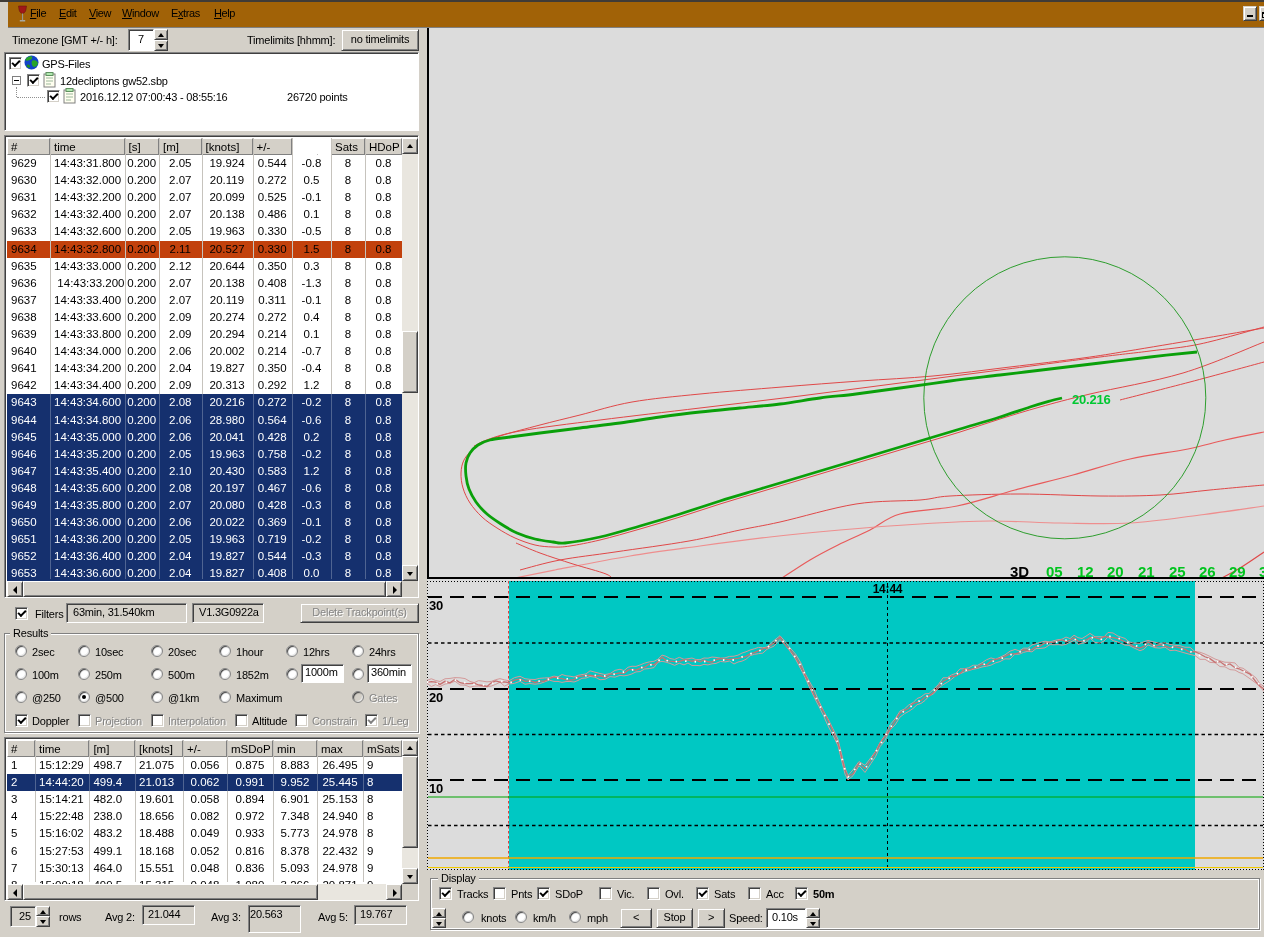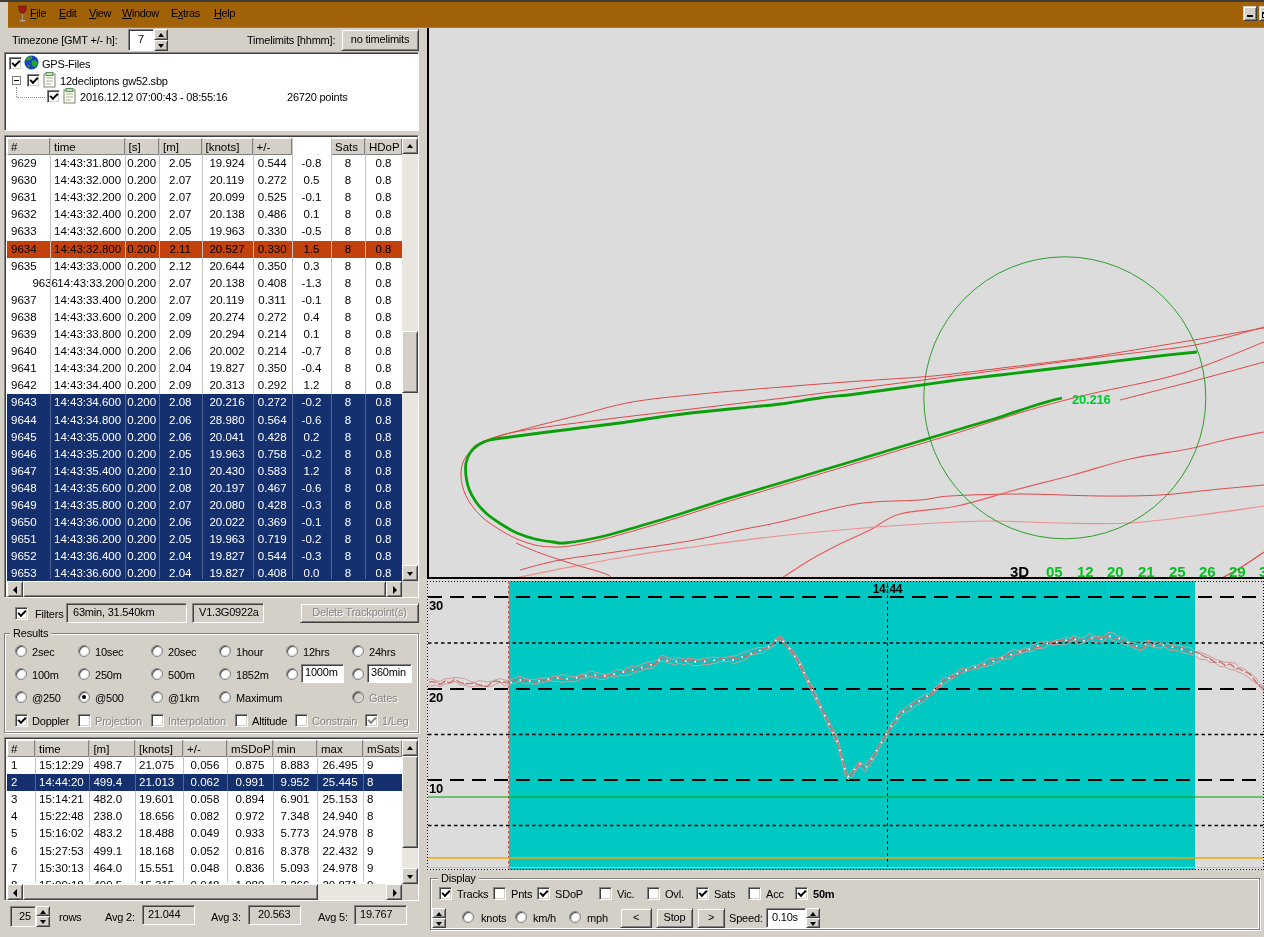--- a/index.html
+++ b/index.html
@@ -182,21 +182,21 @@
       <span class="tc" style="left:47px;width:70.5px;text-align:left">14:43:33.000</span>
       <span class="tc" style="left:117.5px;width:34.5px;text-align:center">0.200</span>
       <span class="tc" style="left:152px;width:42.5px;text-align:center">2.12</span>
       <span class="tc" style="left:194.5px;width:51.0px;text-align:center">20.644</span>
       <span class="tc" style="left:245.5px;width:39.5px;text-align:center">0.350</span>
       <span class="tc" style="left:285px;width:39px;text-align:center">0.3</span>
       <span class="tc" style="left:324px;width:34px;text-align:center">8</span>
       <span class="tc" style="left:358px;width:37px;text-align:center">0.8</span>
     </div>
     <div class="trow" style="left:2px;top:138.70000000000002px;width:395px;height:17.1px;background:#fff;color:#000">
-      <span class="tc" style="left:12px;width:39px;text-align:right">9636</span>
+      <span class="tc" style="left:4px;width:39px;text-align:left">9636</span>
       <span class="tc" style="left:47px;width:70.5px;text-align:right">14:43:33.200</span>
       <span class="tc" style="left:117.5px;width:34.5px;text-align:center">0.200</span>
       <span class="tc" style="left:152px;width:42.5px;text-align:center">2.07</span>
       <span class="tc" style="left:194.5px;width:51.0px;text-align:center">20.138</span>
       <span class="tc" style="left:245.5px;width:39.5px;text-align:center">0.408</span>
       <span class="tc" style="left:285px;width:39px;text-align:center">-1.3</span>
       <span class="tc" style="left:324px;width:34px;text-align:center">8</span>
       <span class="tc" style="left:358px;width:37px;text-align:center">0.8</span>
     </div>
     <div class="trow" style="left:2px;top:155.8px;width:395px;height:17.1px;background:#fff;color:#000">
@@ -624,21 +624,21 @@
       <i class="tri-u" style="left:3px;top:3px"></i>
     </span>
     <span class="dn" style="top:10px;height:11px">
       <i class="tri-d" style="left:3px;top:3px"></i>
     </span>
   </span>
 <span class="lbl" style="left:59px;top:910px;">rows</span>
 <span class="lbl" style="left:105px;top:910px;">Avg 2:</span>
 <span class="abs sunken" style="left:142px;top:905px;width:53px;height:20px;padding:2px 0 0 5px">21.044</span>
 <span class="lbl" style="left:211px;top:910px;">Avg 3:</span>
-<span class="abs sunken" style="left:248px;top:905px;width:53px;height:20px;padding:2px 0 0 9px">20.563</span>
+<span class="abs sunken" style="left:248px;top:905px;width:53px;height:28px;padding:2px 0 0 1px">20.563</span>
 <span class="lbl" style="left:318px;top:910px;">Avg 5:</span>
 <span class="abs sunken" style="left:354px;top:905px;width:53px;height:20px;padding:2px 0 0 5px">19.767</span>
 
 <svg class="abs" style="left:427px;top:28px" width="837" height="550" viewBox="0 0 837 550">
 <rect x="0" y="0" width="837" height="550" fill="#dcdcdc"></rect>
 <rect x="0" y="0" width="2" height="550" fill="#000"></rect>
 <path d="M47.0 418.0 C51.3 416.3 62.0 411.5 73.0 408.0 C84.0 404.5 99.7 400.5 113.0 397.0 C126.3 393.5 137.7 390.8 153.0 387.0 C168.3 383.2 185.0 377.5 205.0 374.0 C225.0 370.5 248.0 368.5 273.0 366.0 C298.0 363.5 328.3 361.2 355.0 359.0 C381.7 356.8 407.8 354.8 433.0 353.0 C458.2 351.2 481.0 350.3 506.0 348.0 C531.0 345.7 558.0 342.0 583.0 339.0 C608.0 336.0 636.3 332.7 656.0 330.0 C675.7 327.3 681.5 326.2 701.0 323.0 C720.5 319.8 750.3 314.8 773.0 311.0 C795.7 307.2 826.3 301.8 837.0 300.0" fill="none" stroke="#e04848" stroke-width="1"></path>
 <path d="M837.0 299.0 C826.3 301.8 792.0 312.0 773.0 316.0 C754.0 320.0 739.7 320.8 723.0 323.0 C706.3 325.2 698.0 325.8 673.0 329.0 C648.0 332.2 606.3 337.7 573.0 342.0 C539.7 346.3 506.3 350.7 473.0 355.0 C439.7 359.3 406.3 363.8 373.0 368.0 C339.7 372.2 306.3 376.0 273.0 380.0 C239.7 384.0 203.0 388.2 173.0 392.0 C143.0 395.8 112.3 399.5 93.0 403.0 C73.7 406.5 64.8 410.0 57.0 413.0 C49.2 416.0 49.3 417.8 46.0 421.0 C42.7 424.2 39.0 428.0 37.0 432.0 C35.0 436.0 34.2 440.3 34.0 445.0 C33.8 449.7 34.5 455.0 36.0 460.0 C37.5 465.0 39.8 470.2 43.0 475.0 C46.2 479.8 50.5 484.8 55.0 489.0 C59.5 493.2 64.5 496.5 70.0 500.0 C75.5 503.5 81.7 507.2 88.0 510.0 C94.3 512.8 101.7 515.5 108.0 517.0 C114.3 518.5 120.2 518.8 126.0 519.0 C131.8 519.2 135.2 519.2 143.0 518.0 C150.8 516.8 161.3 514.8 173.0 512.0 C184.7 509.2 199.7 504.8 213.0 501.0 C226.3 497.2 239.7 493.2 253.0 489.0 C266.3 484.8 279.7 480.2 293.0 476.0 C306.3 471.8 319.7 468.0 333.0 464.0 C346.3 460.0 359.7 456.0 373.0 452.0 C386.3 448.0 399.7 444.0 413.0 440.0 C426.3 436.0 439.7 432.0 453.0 428.0 C466.3 424.0 479.7 420.0 493.0 416.0 C506.3 412.0 519.7 408.2 533.0 404.0 C546.3 399.8 559.7 395.2 573.0 391.0 C586.3 386.8 598.0 383.2 613.0 379.0 C628.0 374.8 639.2 371.7 663.0 366.0 C686.8 360.3 727.0 353.7 756.0 345.0 C785.0 336.3 823.5 319.2 837.0 314.0" fill="none" stroke="#e04848" stroke-width="1"></path>
 <path d="M93.0 542.0 C99.7 540.3 117.2 535.0 133.0 532.0 C148.8 529.0 166.5 527.2 188.0 524.0 C209.5 520.8 241.2 516.7 262.0 513.0 C282.8 509.3 297.8 505.2 313.0 502.0 C328.2 498.8 333.7 498.3 353.0 494.0 C372.3 489.7 405.7 479.7 429.0 476.0 C452.3 472.3 477.3 473.3 493.0 472.0 C508.7 470.7 506.3 469.0 523.0 468.0 C539.7 467.0 568.0 466.0 593.0 466.0 C618.0 466.0 649.7 467.8 673.0 468.0 C696.3 468.2 714.7 468.0 733.0 467.0 C751.3 466.0 765.7 463.7 783.0 462.0 C800.3 460.3 828.0 457.8 837.0 457.0" fill="none" stroke="#e04848" stroke-width="1"></path>
 <path d="M352.0 552.0 C357.2 548.7 373.2 537.8 383.0 532.0 C392.8 526.2 401.0 522.0 411.0 517.0 C421.0 512.0 432.7 507.2 443.0 502.0 C453.3 496.8 458.5 490.0 473.0 486.0 C487.5 482.0 510.8 482.0 530.0 478.0 C549.2 474.0 568.7 467.2 588.0 462.0 C607.3 456.8 626.8 452.2 646.0 447.0 C665.2 441.8 683.8 435.3 703.0 431.0 C722.2 426.7 745.2 424.2 761.0 421.0 C776.8 417.8 785.3 414.8 798.0 412.0 C810.7 409.2 830.5 405.3 837.0 404.0" fill="none" stroke="#e85a5a" stroke-width="1.2"></path>

